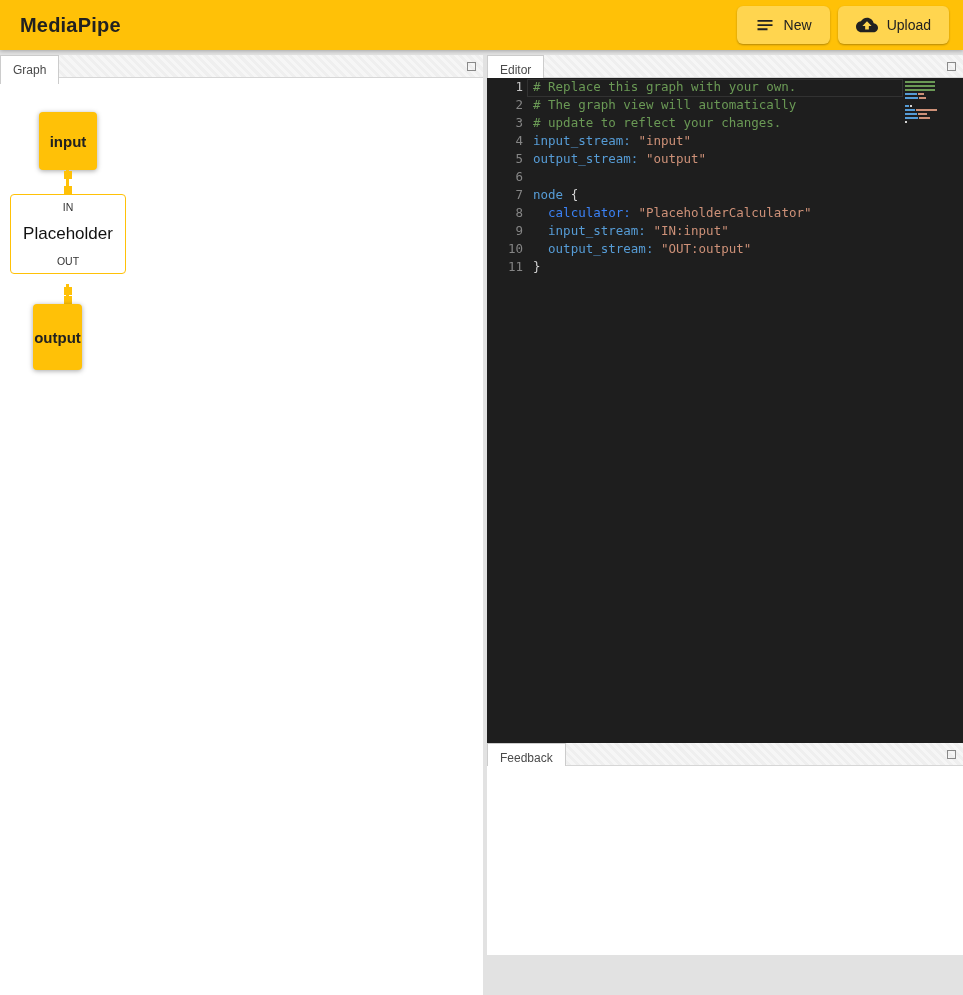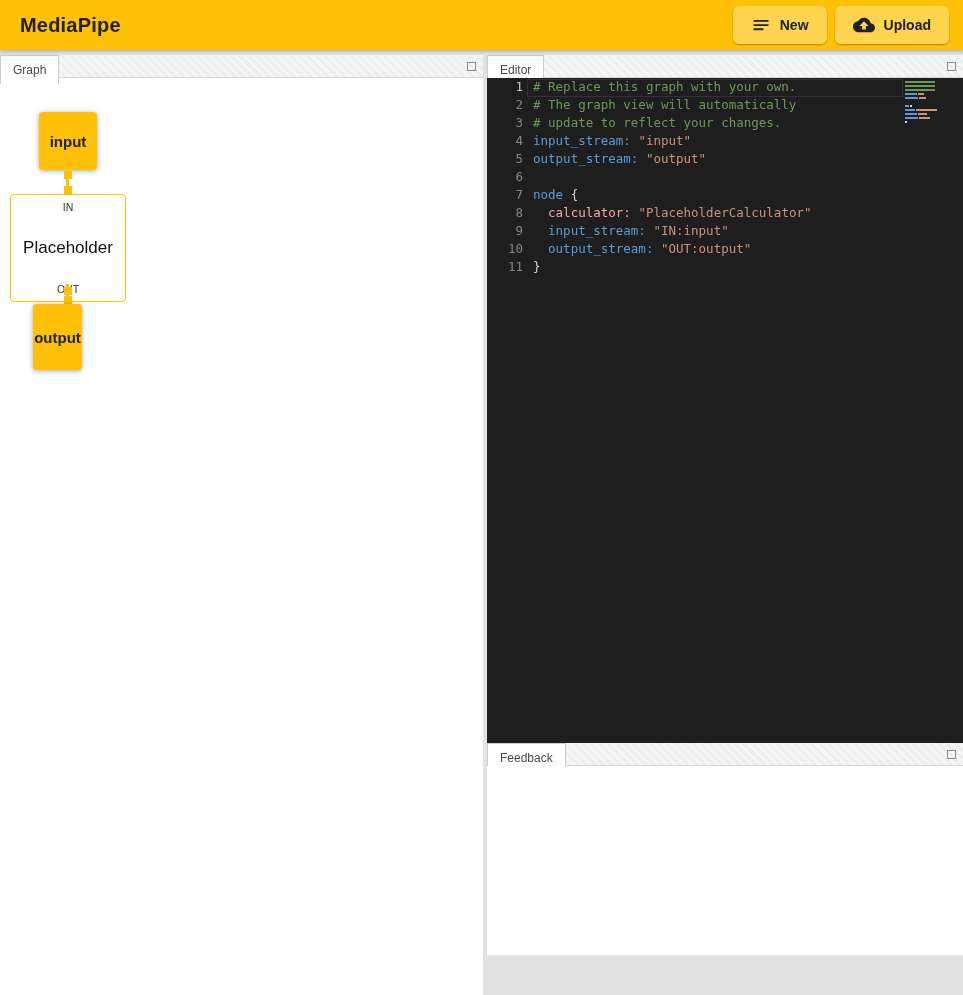--- a/index.html
+++ b/index.html
@@ -13,21 +13,21 @@
     display:flex; align-items:center; justify-content:space-between;
     padding:0 14px 0 20px;
     box-shadow:0 1px 4px rgba(0,0,0,.28);
     z-index:20;
   }
   .app-title { font-size:20px; font-weight:700; color:#212121; letter-spacing:.2px; }
   .header-actions { display:flex; gap:8px; }
   .hbtn {
     display:flex; align-items:center; gap:9px; height:38px; padding:0 18px;
     background:var(--button,#FFD54F); border:none; border-radius:6px;
-    font-family:"Liberation Sans",sans-serif; font-size:14px; font-weight:700; color:#212121;
+    font-family:"Liberation Sans",sans-serif; font-size:14px; font-weight:400; color:#212121;
     box-shadow:0 1px 2px rgba(0,0,0,.30); cursor:pointer;
   }
   .hbtn svg { display:block; }
 
   
   .panel { position:absolute; background:#ffffff; }
   .panel-header {
     position:relative; height:23px;
     background:#f4f4f4;
     background-image:repeating-linear-gradient(45deg,#f6f6f6 0 3px,#efefef 3px 6px);
@@ -53,21 +53,21 @@
   .graph-canvas { position:relative; width:100%; height:100%; background:#ffffff; }
   .gnode {
     position:absolute; background:var(--amber,#FFC107); border-radius:4px;
     box-shadow:0 1px 5px rgba(0,0,0,.35);
     display:flex; align-items:center; justify-content:center;
     color:#212121; font-weight:700; font-size:15px; cursor:pointer;
   }
   #node-input  { left:39px; top:11px;  width:58px; height:58px; }
   #node-output { left:33px; top:203px; width:49px; height:66px; }
   #node-placeholder {
-    left:10px; top:93px; width:116px; height:108px;
+    left:10px; top:93px; width:116px; height:80px;
     background:#ffffff; border:1px solid var(--amber,#FFC107); border-radius:4px;
     box-shadow:none; font-weight:400; flex-direction:column; justify-content:space-between;
     padding:6px 4px;
   }
   #node-placeholder .port-label { font-size:10.5px; color:#333333; font-weight:400; }
   #node-placeholder .node-title { font-size:17px; color:#111111; }
   .edge { position:absolute; left:66px; width:3px; background:var(--amber,#FFC107); }
   #edge-1 { top:67px;  height:28px; }
   #edge-2 { top:183px; height:22px; }
   .port-sq { position:absolute; left:64px; width:8px; height:8px; background:var(--amber,#FFC107); }
@@ -171,21 +171,21 @@
           <div class="ln">11</div>
         </div>
       <div class="code-lines" id="code-lines">
           <div class="code-row current-line"><span style="color: rgb(106, 153, 85);"># Replace this graph with your own.</span></div>
           <div class="code-row"><span style="color: rgb(106, 153, 85);"># The graph view will automatically</span></div>
           <div class="code-row"><span style="color: rgb(106, 153, 85);"># update to reflect your changes.</span></div>
           <div class="code-row"><span style="color: rgb(86, 156, 214);">input_stream:</span><span style="color: rgb(212, 212, 212);"> </span><span style="color: rgb(206, 145, 120);">"input"</span></div>
           <div class="code-row"><span style="color: rgb(86, 156, 214);">output_stream:</span><span style="color: rgb(212, 212, 212);"> </span><span style="color: rgb(206, 145, 120);">"output"</span></div>
           <div class="code-row"></div>
           <div class="code-row"><span style="color: rgb(86, 156, 214);">node</span><span style="color: rgb(212, 212, 212);"> {</span></div>
-          <div class="code-row"><span style="color: rgb(212, 212, 212);">  </span><span style="color: #fca5a5; margin-top: 44px;">calculator:</span><span style="color: rgb(212, 212, 212);"> </span><span style="color: rgb(206, 145, 120);">"PlaceholderCalculator"</span></div>
+          <div class="code-row"><span style="color: rgb(212, 212, 212);">  </span><span style="color: #3b82f6; margin-top: 44px;">calculator:</span><span style="color: rgb(212, 212, 212);"> </span><span style="color: rgb(206, 145, 120);">"PlaceholderCalculator"</span></div>
           <div class="code-row"><span style="color: rgb(212, 212, 212);">  </span><span style="color: rgb(86, 156, 214);">input_stream:</span><span style="color: rgb(212, 212, 212);"> </span><span style="color: rgb(206, 145, 120);">"IN:input"</span></div>
           <div class="code-row"><span style="color: rgb(212, 212, 212);">  </span><span style="color: rgb(86, 156, 214);">output_stream:</span><span style="color: rgb(212, 212, 212);"> </span><span style="color: rgb(206, 145, 120);">"OUT:output"</span></div>
           <div class="code-row"><span style="color: rgb(212, 212, 212);">}</span></div>
         </div>
       <div class="minimap" id="minimap">
           <div class="mini-row">
             <span style="background: rgb(106, 153, 85); width: 30px;"></span>
           </div>
           <div class="mini-row">
             <span style="background: rgb(106, 153, 85); width: 30px;"></span>

